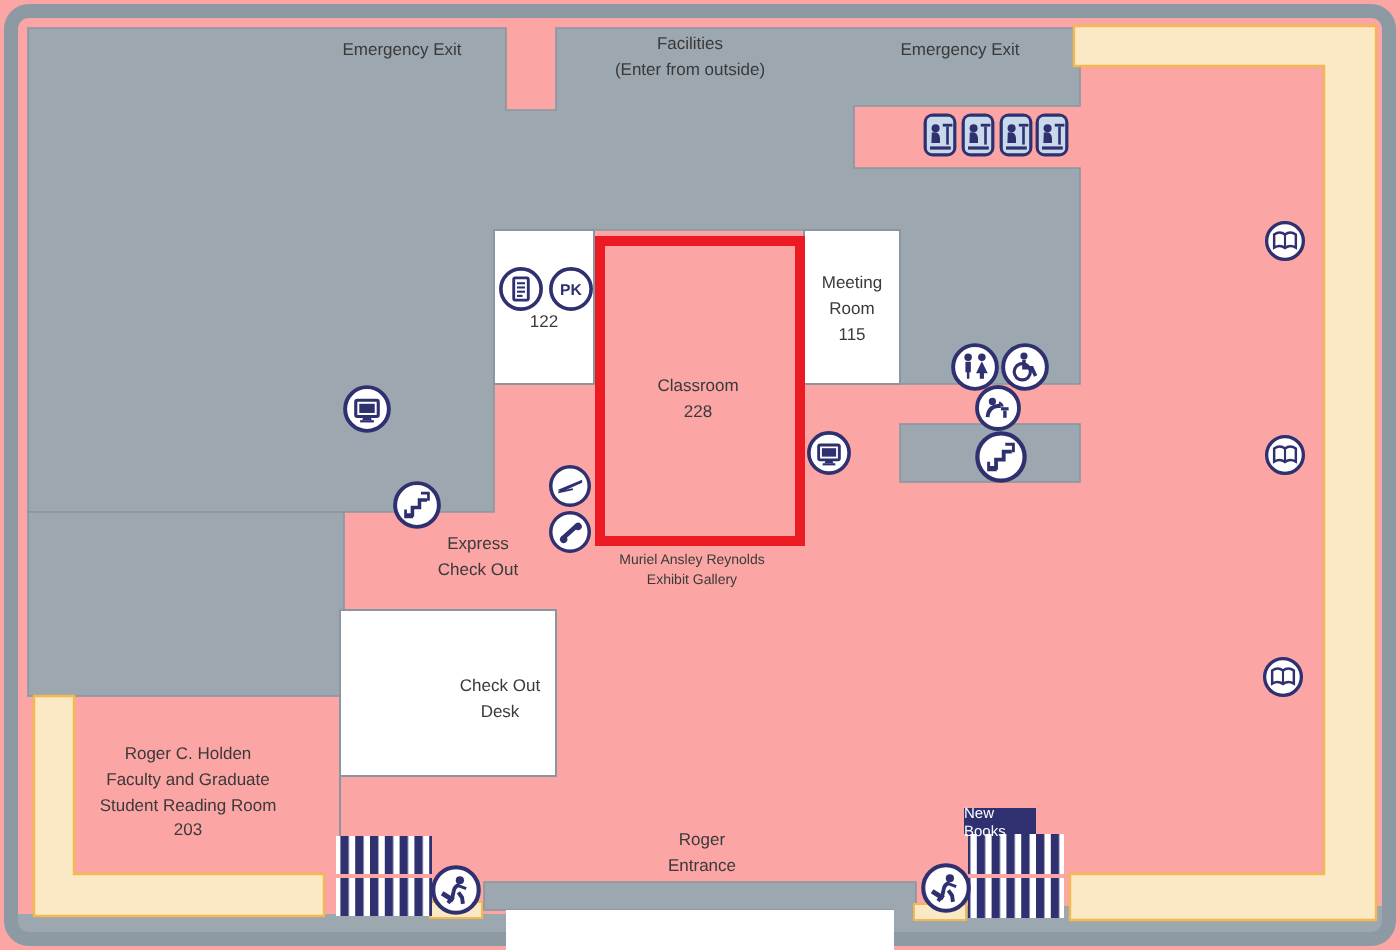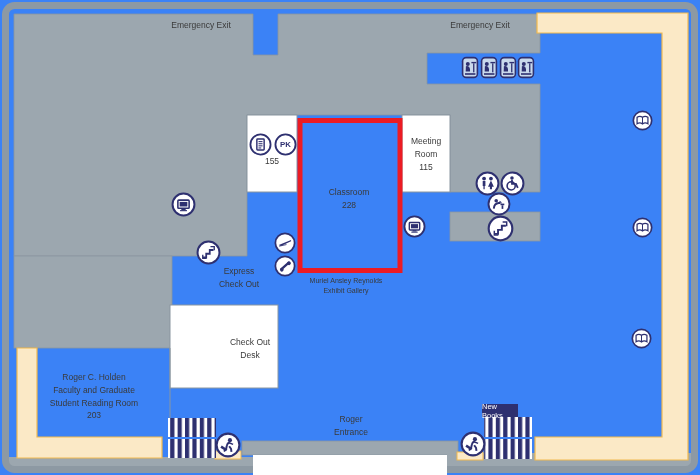--- a/index.html
+++ b/index.html
@@ -1,16 +1,16 @@
 <!DOCTYPE html>
 <html><head>
 <meta charset="utf-8">
 <style>
   html,body{margin:0;padding:0;background:#fff;}
-  #plan{position:relative;width:700px;height:475px;background:#3b82f6;overflow:hidden;
+  #plan{position:relative;width:700px;height:475px;background:#fca5a5;overflow:hidden;
         font-family:"Liberation Sans", sans-serif;}
   #plan svg.base{position:absolute;left:0;top:0;}
   .lbl{position:absolute;transform:translate(-50%,-50%);text-align:center;
        font-size:8.5px;line-height:1.5;color:#3a3a3a;white-space:pre-line;width:max-content;}
   .lbl.small{font-size:7px;line-height:1.4;}
   .newbooks{position:absolute;left:482px;top:404px;width:36px;height:13px;background:#2E3070;
             color:#fff;font-size:7.5px;display:flex;align-items:center;justify-content:center;}
   .icon{position:absolute;line-height:0;}
 </style>
 </head>
@@ -49,22 +49,24 @@
     <rect x="484" y="439" width="48" height="20" fill="url(#bars)"></rect>
 
     <rect x="5.5" y="5.5" width="689" height="464" rx="9" fill="none" stroke="#8D99A3" stroke-width="7"></rect>
 
     <rect x="253" y="455" width="194" height="20" fill="#ffffff"></rect>
 
     <rect x="300" y="120.5" width="100" height="150" fill="none" stroke="#EC1B23" stroke-width="5"></rect>
   </svg>
 
   <div class="lbl" style="left:201px;top:25px">Emergency Exit</div>
+  <div class="lbl" style="left:345px;top:28px">Facilities
+(Enter from outside)</div>
   <div class="lbl" style="left:480px;top:25px">Emergency Exit</div>
-  <div class="lbl" style="left:272px;top:161px">155</div>
+  <div class="lbl" style="left:272px;top:161px">122</div>
   <div class="lbl" style="left:426px;top:154px">Meeting
 Room
 115</div>
   <div class="lbl" style="left:349px;top:199px">Classroom
 228</div>
   <div class="lbl" style="left:239px;top:278px">Express
 Check Out</div>
   <div class="lbl small" style="left:346px;top:286px">Muriel Ansley Reynolds
 Exhibit Gallery</div>
   <div class="lbl" style="left:250px;top:349px">Check Out

